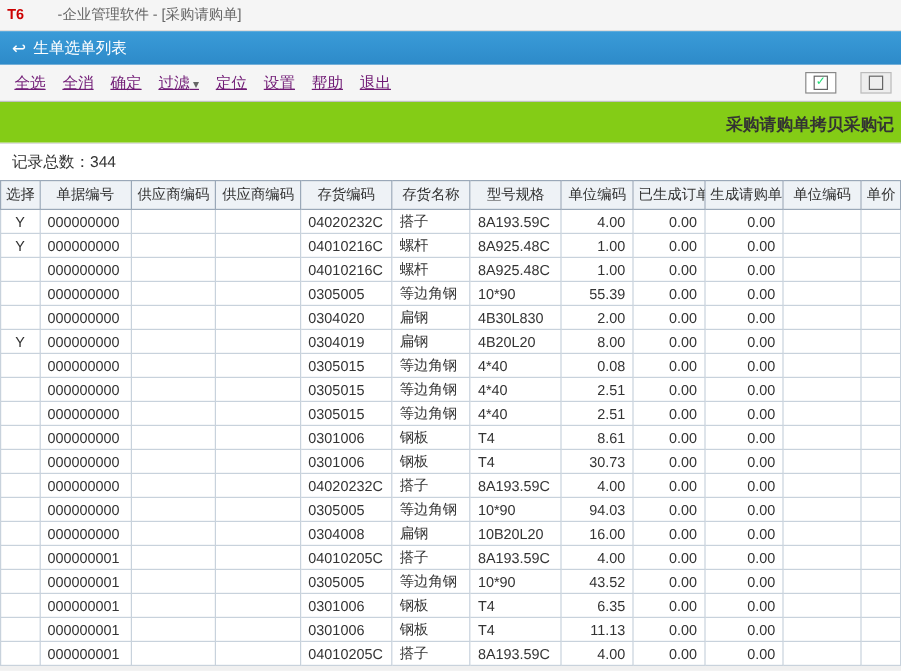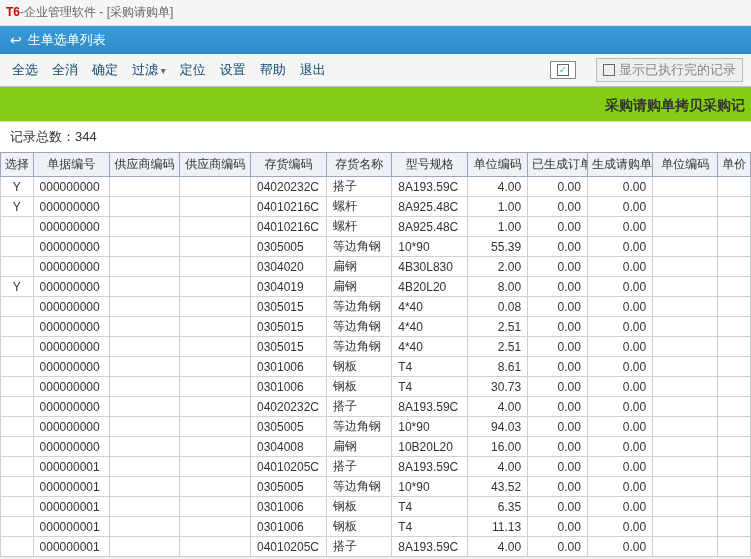--- a/index.html
+++ b/index.html
@@ -1,23 +1,23 @@
 <!DOCTYPE html>
 <html><head>
   <meta charset="utf-8">
   <style>
     * { margin: 0; padding: 0; box-sizing: border-box; font-family: "Microsoft YaHei", SimSun, Arial, sans-serif; }
     body { background: #f0f0f0; font-size: 12px; overflow: hidden; }
     .app-title { padding: 4px 6px; color: #555; font-size: 12px; background: #f5f5f5; border-bottom: 1px solid #ddd; }
     .app-title .t6 { color: #cc0000; font-weight: bold; }
-    .app-title .rest { color: #666; }
+    .app-title .rest { color: #666; margin-left: 28px; }
     .window-title-bar { background: linear-gradient(#3a9bd8, #2d8ac9); color: #fff; padding: 5px 10px; font-size: 13px; display: flex; align-items: center; }
     .window-title-bar .arrow { margin-right: 6px; font-size: 14px; }
     .toolbar { background: #f5f5f5; border-bottom: 1px solid #c0c0c0; padding: 4px 8px; display: flex; align-items: center; gap: 6px; font-size: 13px; color: #333; }
-    .toolbar .tool-item { cursor: pointer; padding: 2px 4px; color: #0c4a6e; }
+    .toolbar .tool-item { cursor: pointer; padding: 2px 4px; color: #701a75; text-decoration: underline; }
     .toolbar .dropdown::after { content: " ▾"; font-size: 10px; color: #666; }
     .toolbar-right { margin-left: auto; display: flex; align-items: center; gap: 20px; }
     .checkbox-wrap { display: flex; align-items: center; gap: 4px; border: 1px solid #888; padding: 2px 6px; background: #fff; }
     .checkbox-wrap.off { background: #eee; color: #888; border-color: #bbb; }
     .chk { width: 12px; height: 12px; border: 1px solid #666; display: inline-flex; align-items: center; justify-content: center; font-size: 10px; line-height: 10px; color: #2d7; }
     .report-title { text-align: right; font-size: 14px; font-weight: bold; color: #333; padding: 10px 6px 6px; background: #84cc16; }
     .record-count { padding: 6px 10px; color: #333; background: #fff; font-size: 13px; border-top: 1px solid #ddd; }
     .grid-wrap { background: #fff; overflow: auto; }
     table { border-collapse: collapse; font-size: 12px; width: 100%; table-layout: fixed; }
     th { background: #eef2f6; border: 1px solid #9aa8b8; padding: 3px 4px; text-align: center; color: #333; font-weight: normal; white-space: nowrap; overflow: hidden; }
@@ -48,21 +48,20 @@
   <span class="tool-item">定位</span>
   <span class="tool-item">设置</span>
   <span class="tool-item">帮助</span>
   <span class="tool-item">退出</span>
   <div class="toolbar-right">
     <div class="checkbox-wrap">
       <span class="chk">✓</span>
     </div>
     <div class="checkbox-wrap off">
       <span class="chk" style="color:transparent">✓</span>
-      <span>显示已执行完的记录</span>
     </div>
   </div>
 </div>
 
 <div class="report-title">采购请购单拷贝采购记</div>
 
 <div class="record-count">
   <span>记录总数：</span><span>344</span>
 </div>
 

